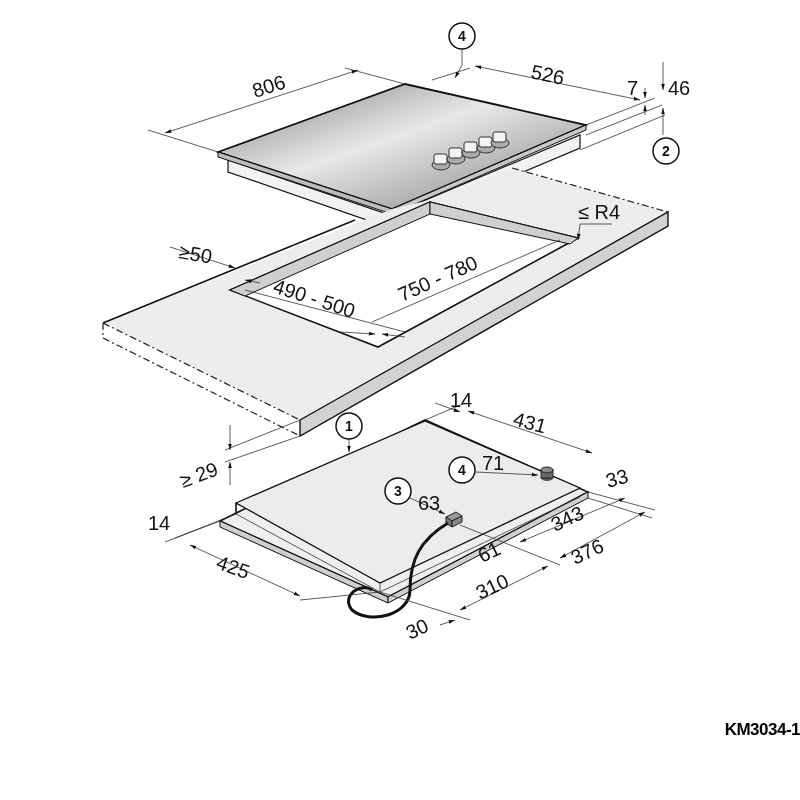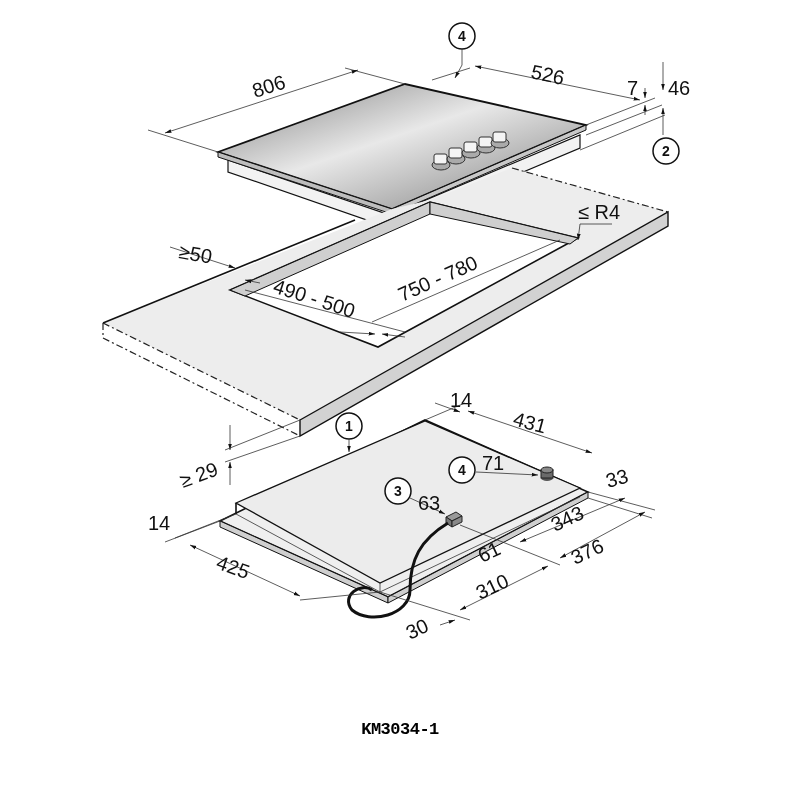--- a/index.html
+++ b/index.html
@@ -1,20 +1,20 @@
 <!DOCTYPE html>
 <html><head>
 <meta charset="utf-8">
 <style>
   html, body { margin: 0; padding: 0; background: #ffffff; }
   body { width: 800px; height: 800px; position: relative; overflow: hidden; font-family: "Liberation Sans", sans-serif; }
   svg { position: absolute; left: 0; top: 0; }
   .dim { font-family: "Liberation Sans", sans-serif; font-size: 20px; fill: #111; }
   .callout-num { font-family: "Liberation Sans", sans-serif; font-size: 14px; font-weight: bold; fill: #111; }
-  .caption { position: absolute; left: 0; width: 800px; top: 720px; text-align: center; font-family: Liberation Mono, monospace; font-weight: bold; font-size: 17px; color: #000; letter-spacing: -0.5px; }
+  .caption { position: absolute; left: 0; width: 800px; top: 720px; text-align: right; font-family: Liberation Sans, sans-serif; font-weight: bold; font-size: 17px; color: #000; letter-spacing: -0.5px; }
   .thin { stroke: #333; stroke-width: 0.8; fill: none; }
   .edge { stroke: #111; stroke-width: 1.6; fill: none; }
   .dash { stroke: #222; stroke-width: 1.2; fill: none; stroke-dasharray: 7 3 2 3; }
 </style>
 </head>
 <body>
 
 <svg width="800" height="800" viewBox="0 0 800 800">
   <defs>
     <linearGradient id="glass" x1="0" y1="0" x2="1" y2="1">

